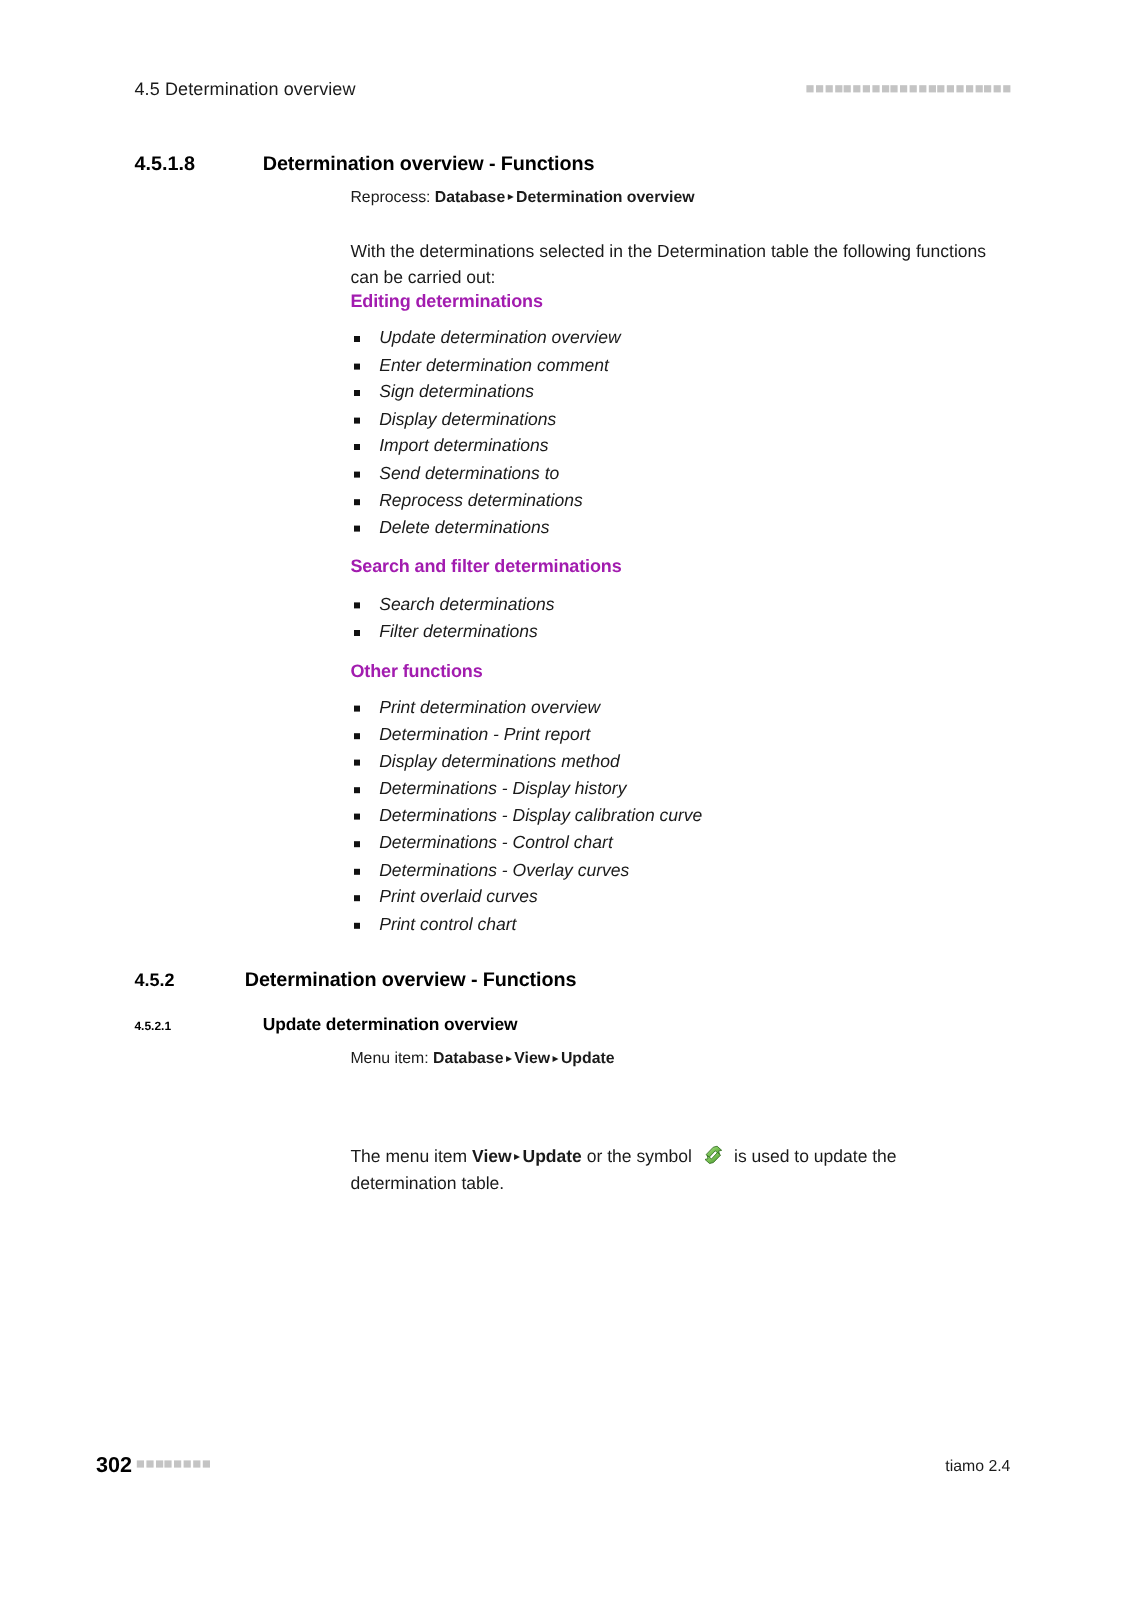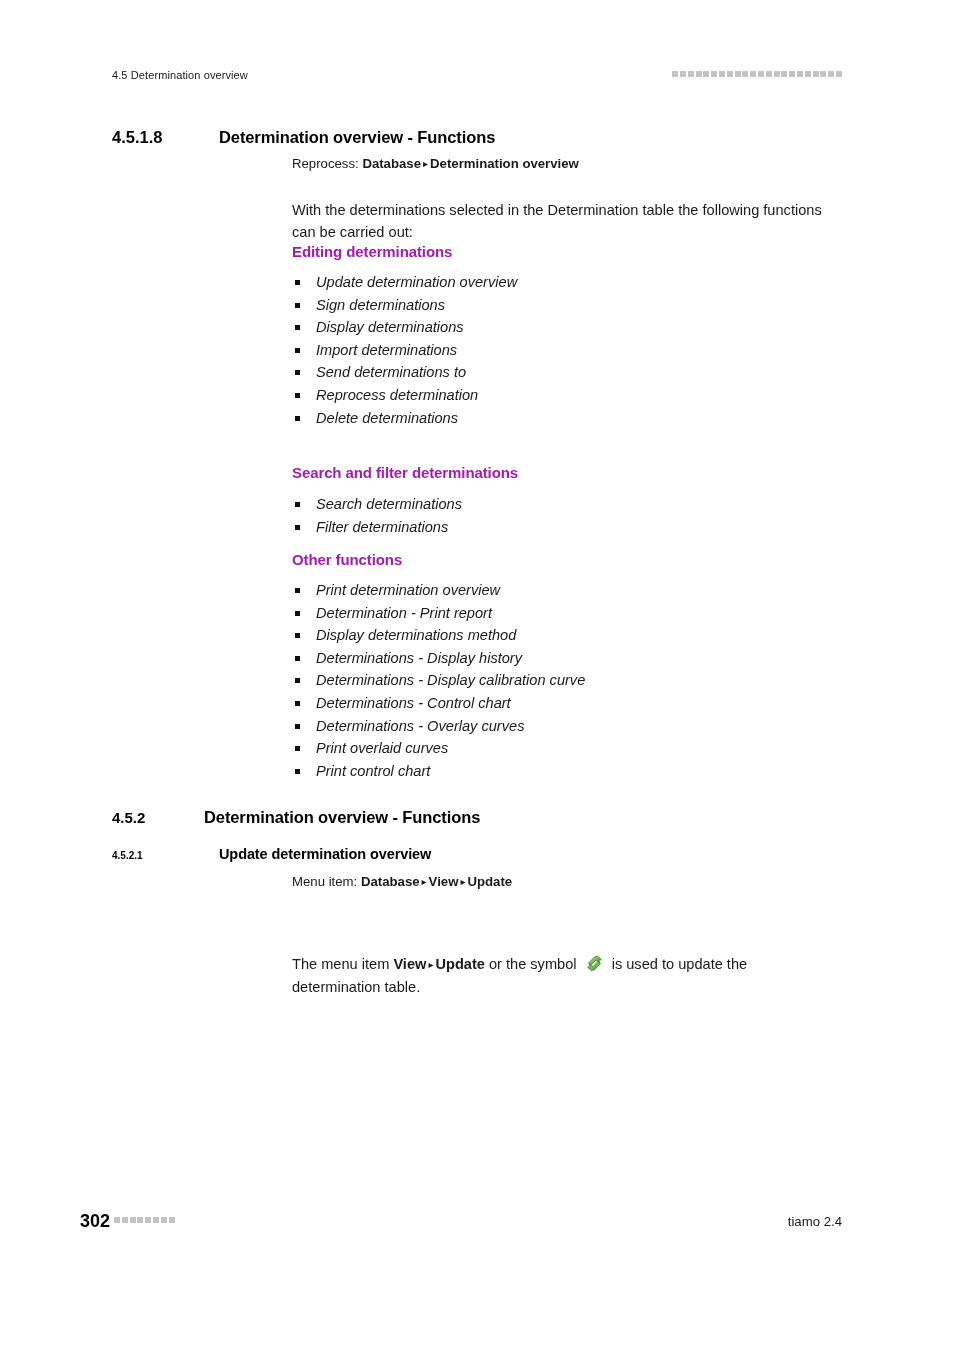--- a/index.html
+++ b/index.html
@@ -19,21 +19,21 @@
     position: absolute;
     top: 66px;
     left: 112px;
     right: 112px;
     height: 22px;
   }
   .header-title {
     position: absolute;
     left: 0;
     top: 0;
-    font-size: 11px;
+    font-size: 15px;
     line-height: 18px;
     color: #1a1a1a;
     letter-spacing: 0.1px;
     white-space: nowrap;
   }
   .header-marks {
     position: absolute;
     right: 0;
     top: 5px;
     display: flex;
@@ -253,25 +253,26 @@
 <div class="meta-line meta-subwindow">
   <span class="lead">Reprocess:</span>
   <b>Database</b><span class="arrow">▸</span><b>Determination overview</b>
 </div>
 
 <p class="body-par par-intro">With the determinations selected in the Determination table the following functions can be carried out:</p>
 
 <div class="sub-head sh-editing">Editing determinations</div>
 <ul class="blist list-editing">
   <li><span class="bullet"></span><span>Update determination overview</span></li>
+  <li><span class="bullet"></span><span>Enter determination comment</span></li>
   <li><span class="bullet"></span><span>Sign determinations</span></li>
   <li><span class="bullet"></span><span>Display determinations</span></li>
   <li><span class="bullet"></span><span>Import determinations</span></li>
   <li><span class="bullet"></span><span>Send determinations to</span></li>
-  <li><span class="bullet"></span><span>Reprocess determination</span></li>
+  <li><span class="bullet"></span><span>Reprocess determinations</span></li>
   <li><span class="bullet"></span><span>Delete determinations</span></li>
 </ul>
 
 <div class="sub-head sh-search">Search and filter determinations</div>
 <ul class="blist list-search">
   <li><span class="bullet"></span><span>Search determinations</span></li>
   <li><span class="bullet"></span><span>Filter determinations</span></li>
 </ul>
 
 <div class="sub-head sh-other">Other functions</div>

